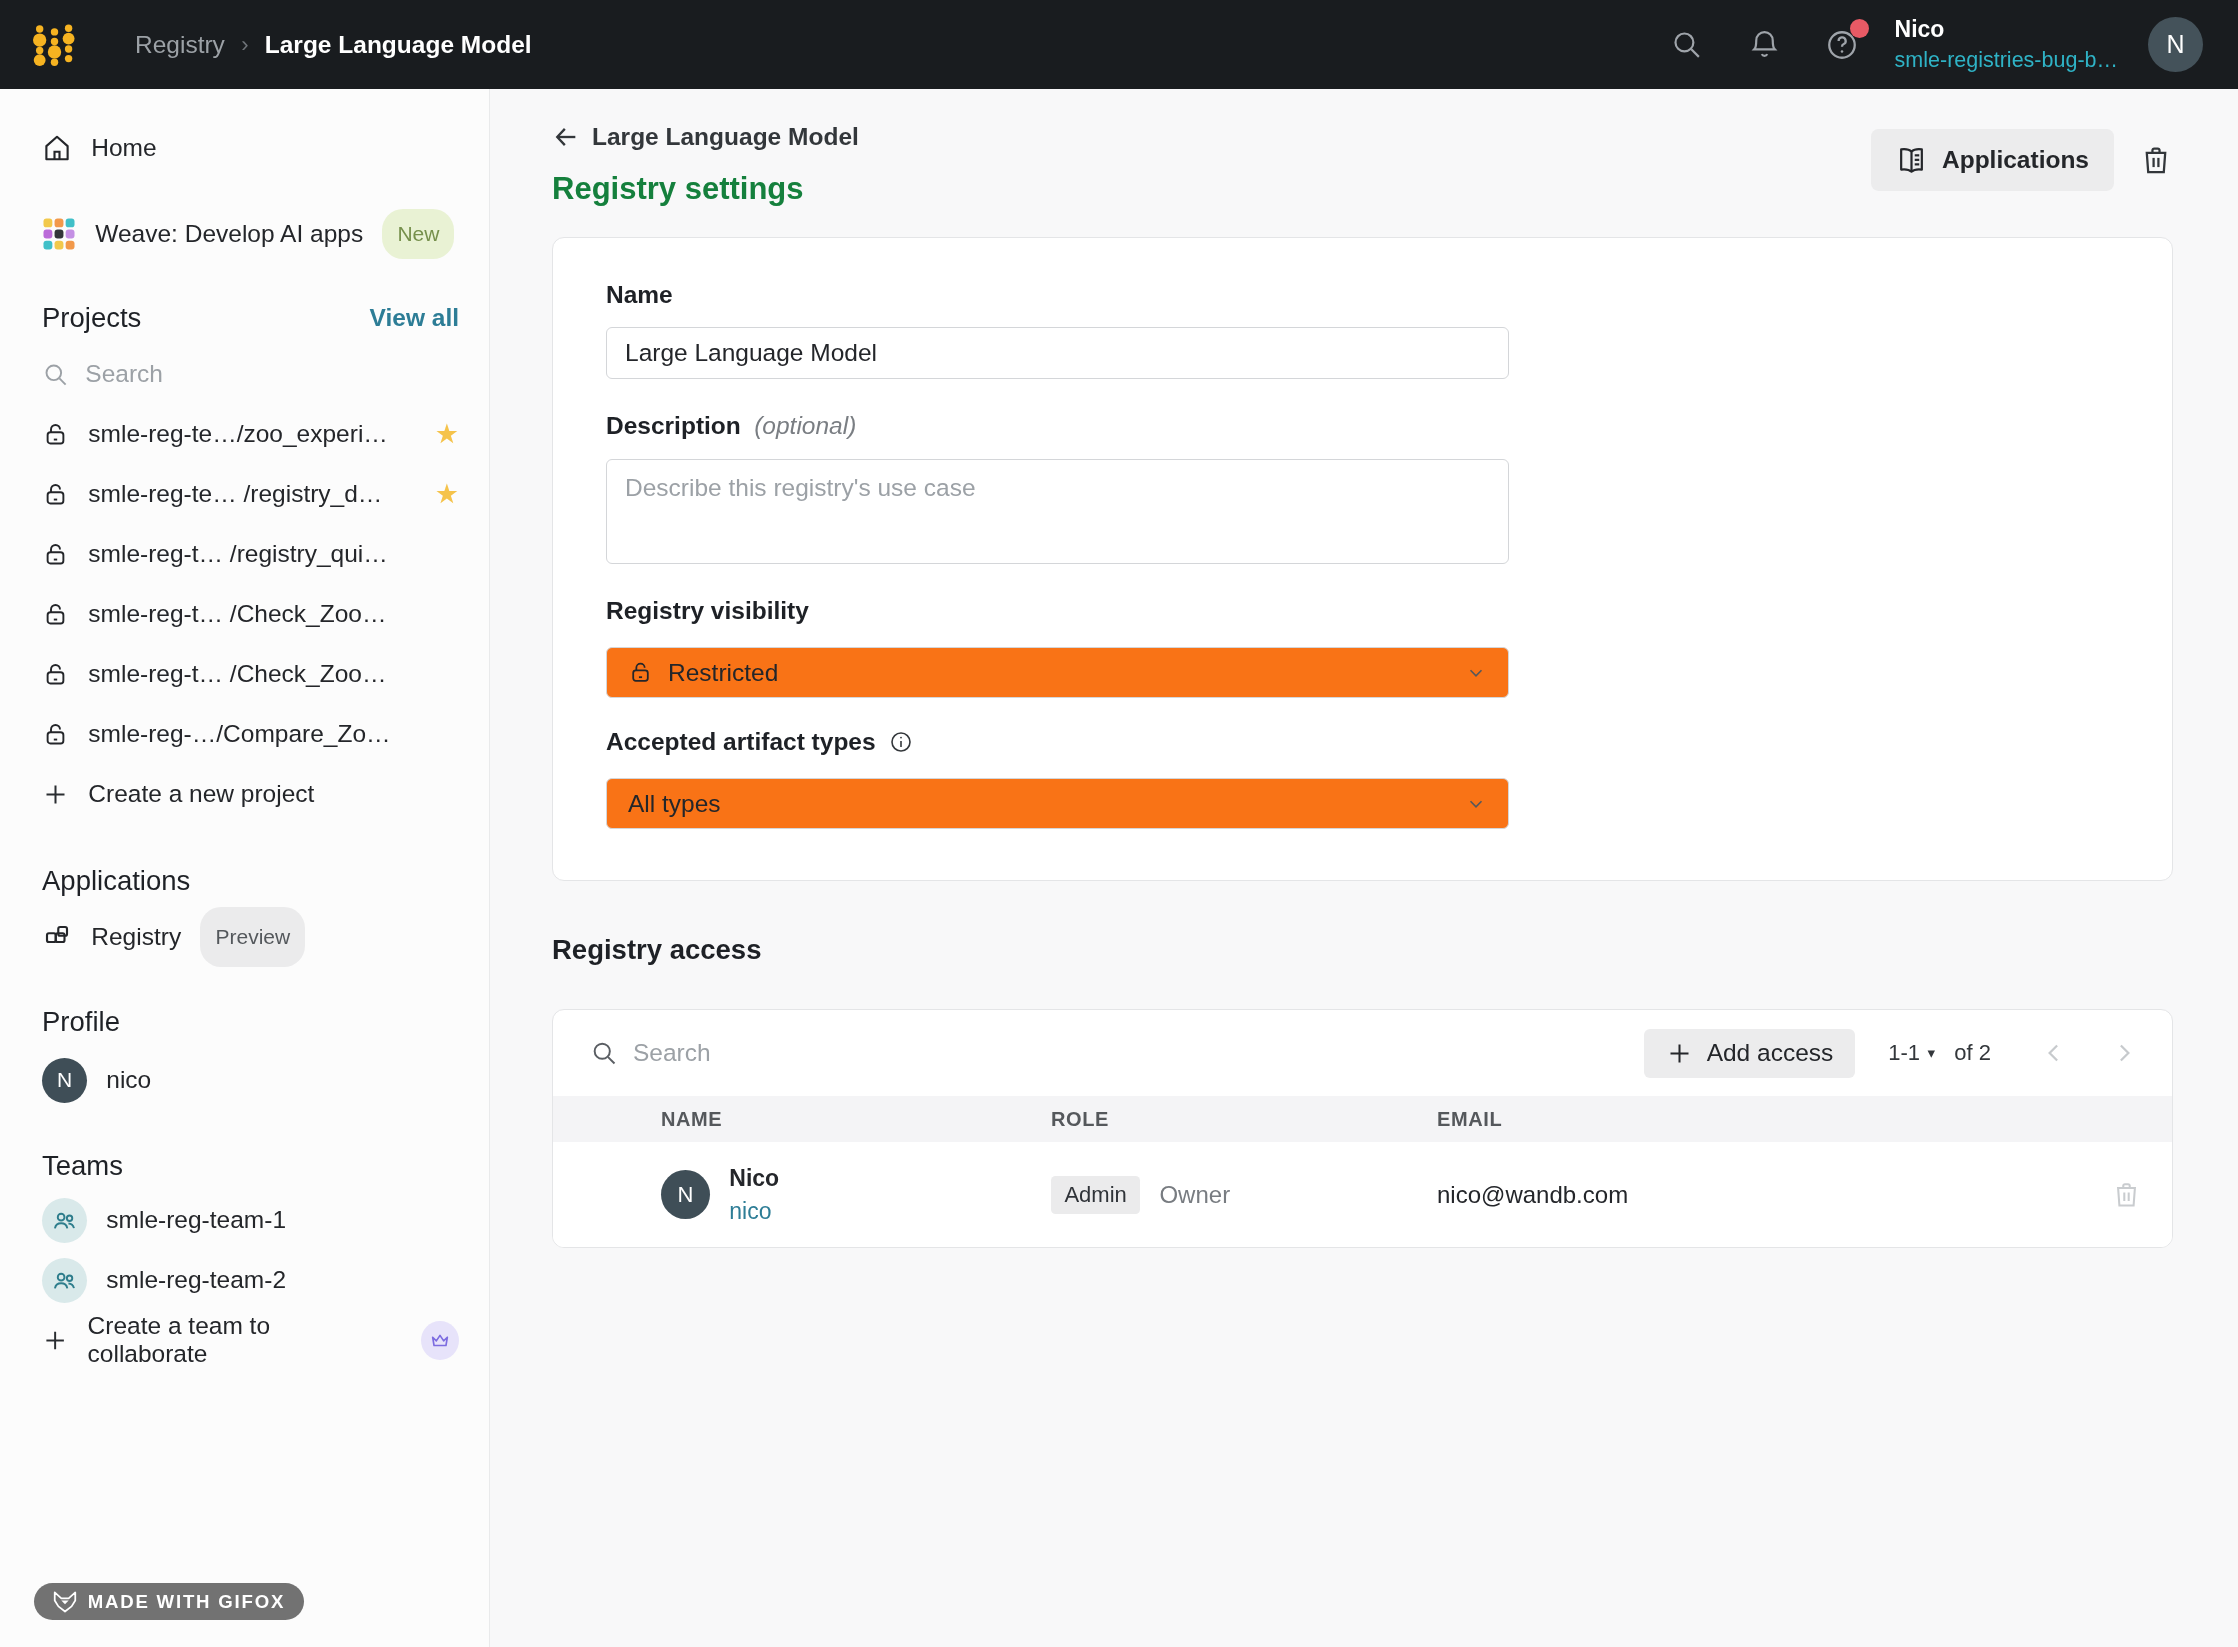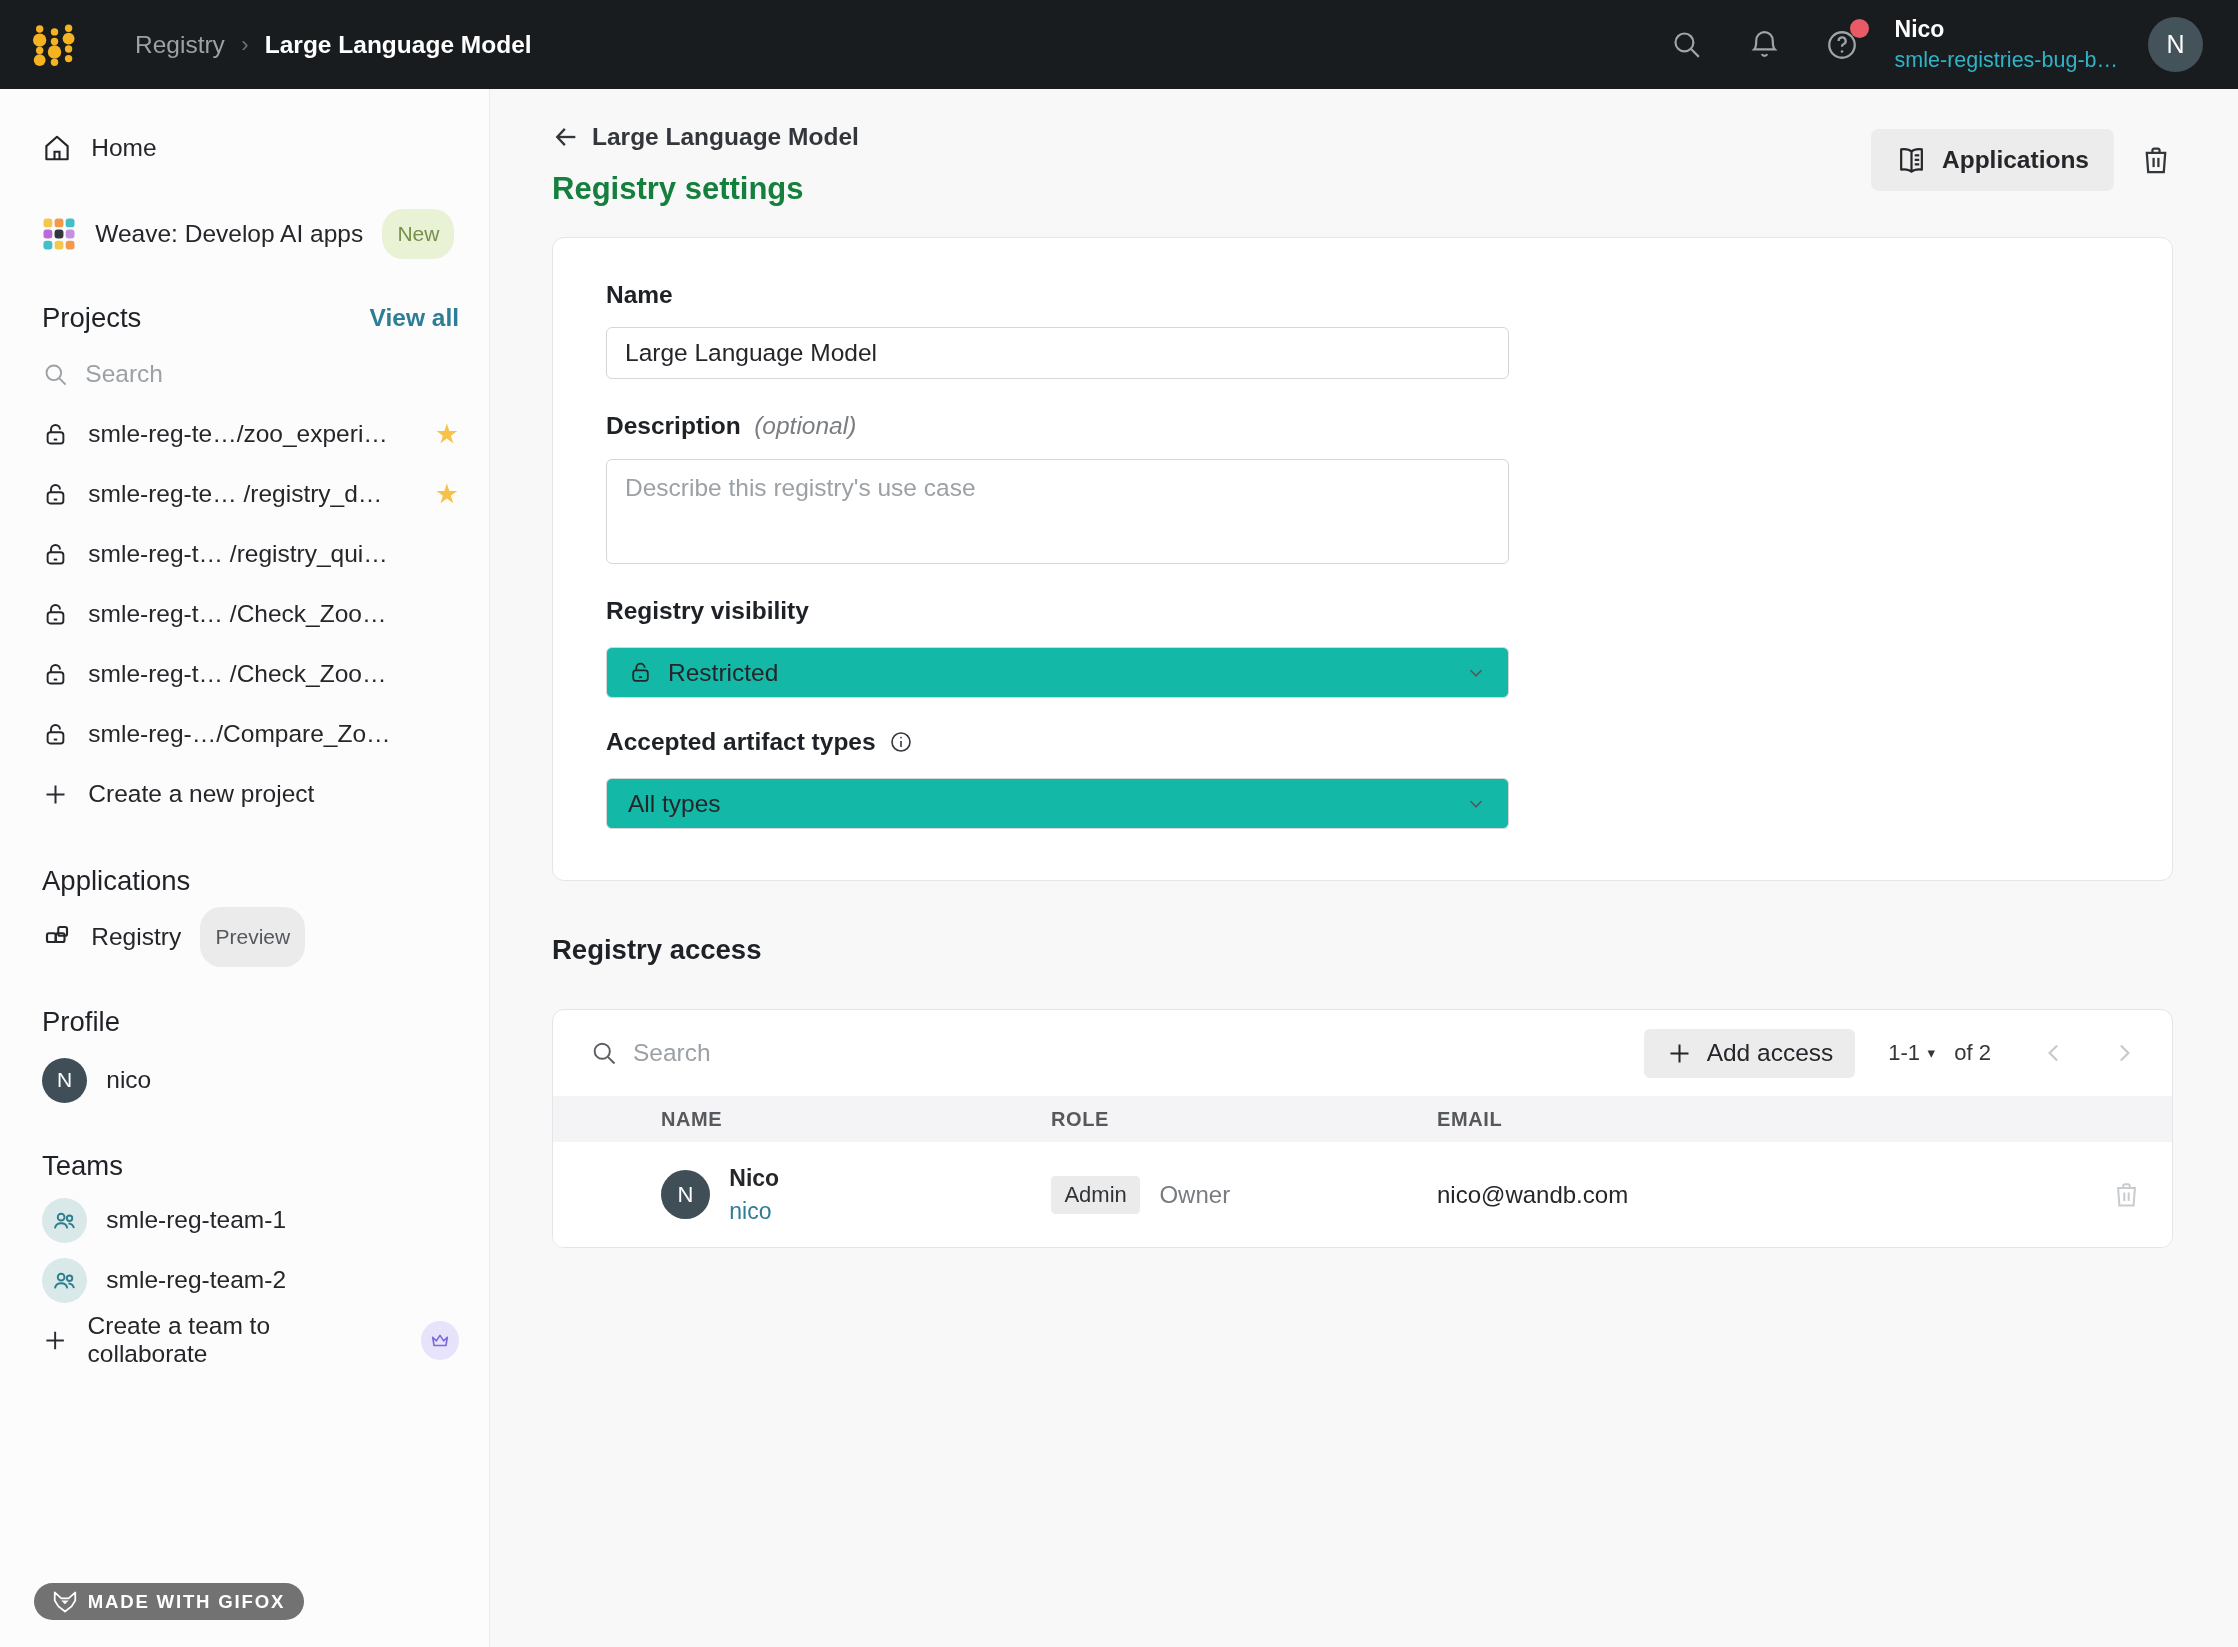--- a/index.html
+++ b/index.html
@@ -63,21 +63,21 @@
   .field-label { font-size:24.5px; font-weight:700; color:#1E2126; display:flex; align-items:center; gap:13.4px; }
   .label-optional { font-weight:400; font-style:italic; color:#7A7E83; }
   .text-input { width:903px; height:52px; border:1.5px solid #D4D6D9; border-radius:6px;
     font-size:24.5px; color:#24262A; padding:0 18px; margin-top:18px; background:#fff;
     font-family:"Liberation Sans", sans-serif; }
   .text-area { width:903px; height:105px; border:1.5px solid #D4D6D9; border-radius:6px;
     font-size:24.5px; color:#24262A; padding:13.4px 18px; margin-top:19.3px; background:#fff;
     font-family:"Liberation Sans", sans-serif; resize:none; }
   .text-area::placeholder, .text-input::placeholder { color:#9CA1A6; }
   .select-box { width:903px; height:51px; border:1.5px solid #D4D6D9; border-radius:6px;
-    display:flex; align-items:center; gap:15px; padding:0 21px; margin-top:22px; background:#14b8a6;
+    display:flex; align-items:center; gap:15px; padding:0 21px; margin-top:22px; background:#f97316;
     font-size:24.5px; color:#24262A; }
   .select-box .chev { margin-left:auto; }
   .mt-40 { margin-top:30px; } .mt-44 { margin-top:33px; }
 
   .section-title { font-size:27.5px; font-weight:700; color:#1E2126; margin-top:53px; }
   .access-card { margin-top:43px; overflow:hidden; }
   .access-toolbar { height:86px; display:flex; align-items:center; padding:0 33px 0 37px; }
   .access-search { display:flex; align-items:center; gap:15px; flex:1; }
   .access-search span { font-size:24.5px; color:#9CA1A6; }
   .add-access-btn { height:49px; background:#ECECED; border-radius:6px; display:flex;

